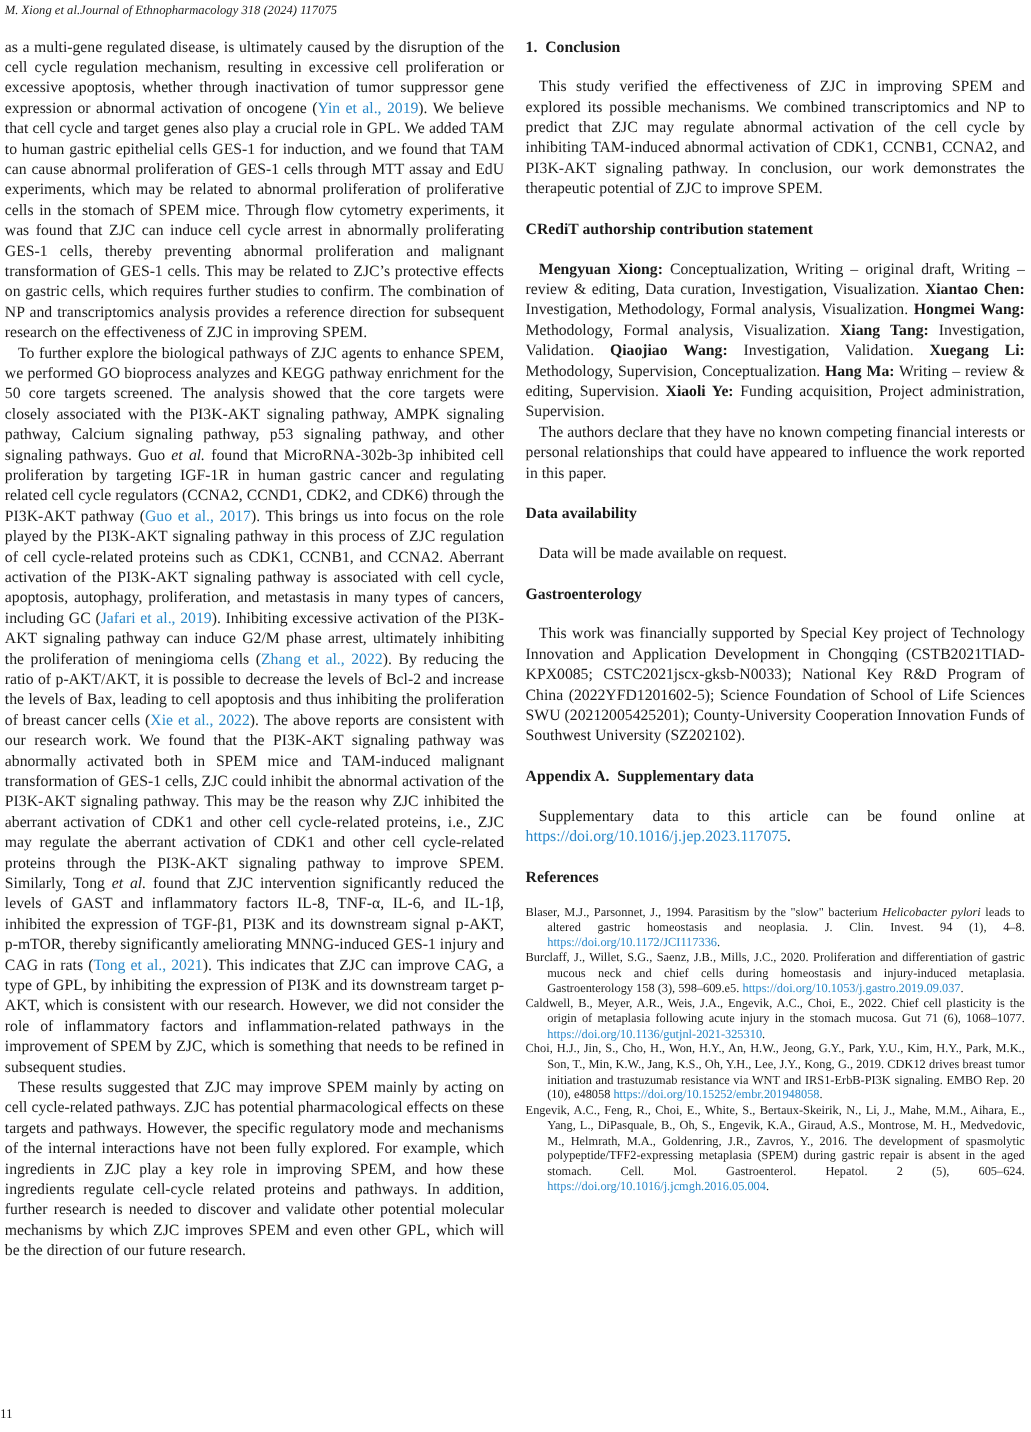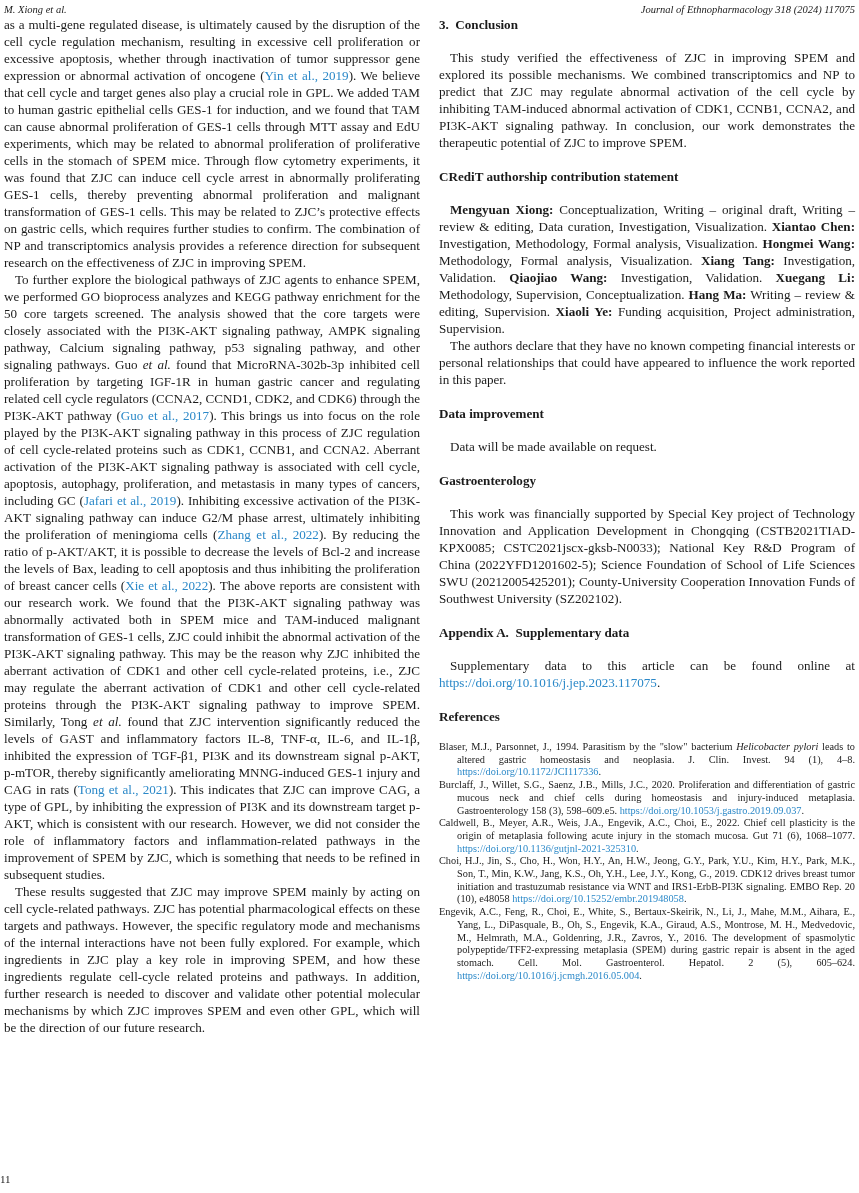--- a/index.html
+++ b/index.html
@@ -3,24 +3,24 @@
 <meta charset="utf-8">
 <style>
   html,body{margin:0;padding:0;background:#ffffff;}
   body{
     width:859px;height:1193px;overflow:hidden;
     color:#1b1b1b;
     font-family:"Liberation Serif","DejaVu Serif",serif;
   }
   .page{position:relative;box-sizing:border-box;width:859px;height:1193px;padding:4px 4px 0 4px;}
   .running-head{
-    display:flex;justify-content:space-between;align-items:baseline;
+    display:flex;align-items:baseline;
     font-size:10.5px;font-style:italic;line-height:12px;
   }
-  .columns{display:flex;gap:18px;justify-content:space-between;}
+  .columns{display:flex;gap:18px;margin-top:14px;}
   .col{width:416px;}
   p.body-par{
     margin:0;font-size:13.1px;line-height:17px;text-align:justify;
     hyphens:auto;-webkit-hyphens:auto;
   }
   p.body-par.indent{text-indent:11px;}
   h2.sec-heading{
     font-size:13.1px;line-height:17px;font-weight:bold;
     margin:17px 0 16px 0;white-space:pre-wrap;
   }
@@ -47,26 +47,26 @@
     <span data-name="running-head-author">M. Xiong et al.</span>
     <span data-name="running-head-journal">Journal of Ethnopharmacology 318 (2024) 117075</span>
   </div>
   <div class="columns" data-name="two-column-body">
     <div class="col" data-name="left-column">
         <p class="body-par" data-name="paragraph"><span class="seg-n" data-name="text-segment">as a multi-gene regulated disease, is ultimately caused by the disruption of the cell cycle regulation mechanism, resulting in excessive cell proliferation or excessive apoptosis, whether through inactivation of tumor suppressor gene expression or abnormal activation of oncogene (</span><span class="seg-l" data-name="hyperlink">Yin et al., 2019</span><span class="seg-n" data-name="text-segment">). We believe that cell cycle and target genes also play a crucial role in GPL. We added TAM to human gastric epithelial cells GES-1 for induction, and we found that TAM can cause abnormal proliferation of GES-1 cells through MTT assay and EdU experiments, which may be related to abnormal proliferation of proliferative cells in the stomach of SPEM mice. Through flow cytometry experiments, it was found that ZJC can induce cell cycle arrest in abnormally proliferating GES-1 cells, thereby preventing abnormal proliferation and malignant transformation of GES-1 cells. This may be related to ZJC’s protective effects on gastric cells, which requires further studies to confirm. The combination of NP and transcriptomics analysis provides a reference direction for subsequent research on the effectiveness of ZJC in improving SPEM.</span></p>
         <p class="body-par indent" data-name="paragraph"><span class="seg-n" data-name="text-segment">To further explore the biological pathways of ZJC agents to enhance SPEM, we performed GO bioprocess analyzes and KEGG pathway enrichment for the 50 core targets screened. The analysis showed that the core targets were closely associated with the PI3K-AKT signaling pathway, AMPK signaling pathway, Calcium signaling pathway, p53 signaling pathway, and other signaling pathways. Guo </span><span class="seg-i" data-name="text-segment">et al.</span><span class="seg-n" data-name="text-segment"> found that MicroRNA-302b-3p inhibited cell proliferation by targeting IGF-1R in human gastric cancer and regulating related cell cycle regulators (CCNA2, CCND1, CDK2, and CDK6) through the PI3K-AKT pathway (</span><span class="seg-l" data-name="hyperlink">Guo et al., 2017</span><span class="seg-n" data-name="text-segment">). This brings us into focus on the role played by the PI3K-AKT signaling pathway in this process of ZJC regulation of cell cycle-related proteins such as CDK1, CCNB1, and CCNA2. Aberrant activation of the PI3K-AKT signaling pathway is associated with cell cycle, apoptosis, autophagy, proliferation, and metastasis in many types of cancers, including GC (</span><span class="seg-l" data-name="hyperlink">Jafari et al., 2019</span><span class="seg-n" data-name="text-segment">). Inhibiting excessive activation of the PI3K-AKT signaling pathway can induce G2/M phase arrest, ultimately inhibiting the proliferation of meningioma cells (</span><span class="seg-l" data-name="hyperlink">Zhang et al., 2022</span><span class="seg-n" data-name="text-segment">). By reducing the ratio of p-AKT/AKT, it is possible to decrease the levels of Bcl-2 and increase the levels of Bax, leading to cell apoptosis and thus inhibiting the proliferation of breast cancer cells (</span><span class="seg-l" data-name="hyperlink">Xie et al., 2022</span><span class="seg-n" data-name="text-segment">). The above reports are consistent with our research work. We found that the PI3K-AKT signaling pathway was abnormally activated both in SPEM mice and TAM-induced malignant transformation of GES-1 cells, ZJC could inhibit the abnormal activation of the PI3K-AKT signaling pathway. This may be the reason why ZJC inhibited the aberrant activation of CDK1 and other cell cycle-related proteins, i.e., ZJC may regulate the aberrant activation of CDK1 and other cell cycle-related proteins through the PI3K-AKT signaling pathway to improve SPEM. Similarly, Tong </span><span class="seg-i" data-name="text-segment">et al.</span><span class="seg-n" data-name="text-segment"> found that ZJC intervention significantly reduced the levels of GAST and inflammatory factors IL-8, TNF-α, IL-6, and IL-1β, inhibited the expression of TGF-β1, PI3K and its downstream signal p-AKT, p-mTOR, thereby significantly ameliorating MNNG-induced GES-1 injury and CAG in rats (</span><span class="seg-l" data-name="hyperlink">Tong et al., 2021</span><span class="seg-n" data-name="text-segment">). This indicates that ZJC can improve CAG, a type of GPL, by inhibiting the expression of PI3K and its downstream target p-AKT, which is consistent with our research. However, we did not consider the role of inflammatory factors and inflammation-related pathways in the improvement of SPEM by ZJC, which is something that needs to be refined in subsequent studies.</span></p>
         <p class="body-par indent" data-name="paragraph"><span class="seg-n" data-name="text-segment">These results suggested that ZJC may improve SPEM mainly by acting on cell cycle-related pathways. ZJC has potential pharmacological effects on these targets and pathways. However, the specific regulatory mode and mechanisms of the internal interactions have not been fully explored. For example, which ingredients in ZJC play a key role in improving SPEM, and how these ingredients regulate cell-cycle related proteins and pathways. In addition, further research is needed to discover and validate other potential molecular mechanisms by which ZJC improves SPEM and even other GPL, which will be the direction of our future research.</span></p>
       </div>
     <div class="col" data-name="right-column">
-        <h2 class="sec-heading first" data-name="section-heading-5-conclusion">3.  Conclusion</h2>
+        <h2 class="sec-heading first" data-name="section-heading-5-conclusion">1.  Conclusion</h2>
         <p class="body-par indent" data-name="paragraph"><span class="seg-n" data-name="text-segment">This study verified the effectiveness of ZJC in improving SPEM and explored its possible mechanisms. We combined transcriptomics and NP to predict that ZJC may regulate abnormal activation of the cell cycle by inhibiting TAM-induced abnormal activation of CDK1, CCNB1, CCNA2, and PI3K-AKT signaling pathway. In conclusion, our work demonstrates the therapeutic potential of ZJC to improve SPEM.</span></p>
         <h2 class="sec-heading" data-name="section-heading-credit-authorship-contribution-statement">CRediT authorship contribution statement</h2>
         <p class="body-par indent" data-name="paragraph"><span class="seg-b" data-name="text-segment">Mengyuan Xiong:</span><span class="seg-n" data-name="text-segment"> Conceptualization, Writing – original draft, Writing – review &amp; editing, Data curation, Investigation, Visualization. </span><span class="seg-b" data-name="text-segment">Xiantao Chen:</span><span class="seg-n" data-name="text-segment"> Investigation, Methodology, Formal analysis, Visualization. </span><span class="seg-b" data-name="text-segment">Hongmei Wang:</span><span class="seg-n" data-name="text-segment"> Methodology, Formal analysis, Visualization. </span><span class="seg-b" data-name="text-segment">Xiang Tang:</span><span class="seg-n" data-name="text-segment"> Investigation, Validation. </span><span class="seg-b" data-name="text-segment">Qiaojiao Wang:</span><span class="seg-n" data-name="text-segment"> Investigation, Validation. </span><span class="seg-b" data-name="text-segment">Xuegang Li:</span><span class="seg-n" data-name="text-segment"> Methodology, Supervision, Conceptualization. </span><span class="seg-b" data-name="text-segment">Hang Ma:</span><span class="seg-n" data-name="text-segment"> Writing – review &amp; editing, Supervision. </span><span class="seg-b" data-name="text-segment">Xiaoli Ye:</span><span class="seg-n" data-name="text-segment"> Funding acquisition, Project administration, Supervision.</span></p>
         <p class="body-par indent" data-name="paragraph"><span class="seg-n" data-name="text-segment">The authors declare that they have no known competing financial interests or personal relationships that could have appeared to influence the work reported in this paper.</span></p>
-        <h2 class="sec-heading" data-name="section-heading-data-availability">Data improvement</h2>
+        <h2 class="sec-heading" data-name="section-heading-data-availability">Data availability</h2>
         <p class="body-par indent" data-name="paragraph"><span class="seg-n" data-name="text-segment">Data will be made available on request.</span></p>
         <h2 class="sec-heading" data-name="section-heading-acknowledgments">Gastroenterology</h2>
         <p class="body-par indent" data-name="paragraph"><span class="seg-n" data-name="text-segment">This work was financially supported by Special Key project of Technology Innovation and Application Development in Chongqing (CSTB2021TIAD-KPX0085; CSTC2021jscx-gksb-N0033); National Key R&amp;D Program of China (2022YFD1201602-5); Science Foundation of School of Life Sciences SWU (20212005425201); County-University Cooperation Innovation Funds of Southwest University (SZ202102).</span></p>
         <h2 class="sec-heading" data-name="section-heading-appendix-a-supplementary-data">Appendix A.  Supplementary data</h2>
         <p class="body-par indent" data-name="paragraph"><span class="seg-n" data-name="text-segment">Supplementary data to this article can be found online at </span><span class="seg-l" data-name="hyperlink">https://doi.org/10.1016/j.jep.2023.117075</span><span class="seg-n" data-name="text-segment">.</span></p>
         <h2 class="sec-heading" data-name="section-heading-references">References</h2>
         <div data-name="references-list">
           <p class="ref" data-name="reference-item"><span class="seg-n" data-name="text-segment">Blaser, M.J., Parsonnet, J., 1994. Parasitism by the "slow" bacterium </span><span class="seg-i" data-name="text-segment">Helicobacter pylori</span><span class="seg-n" data-name="text-segment"> leads to altered gastric homeostasis and neoplasia. J. Clin. Invest. 94 (1), 4–8. </span><span class="seg-l" data-name="hyperlink">https://doi.org/10.1172/JCI117336</span><span class="seg-n" data-name="text-segment">.</span></p>
           <p class="ref" data-name="reference-item"><span class="seg-n" data-name="text-segment">Burclaff, J., Willet, S.G., Saenz, J.B., Mills, J.C., 2020. Proliferation and differentiation of gastric mucous neck and chief cells during homeostasis and injury-induced metaplasia. Gastroenterology 158 (3), 598–609.e5. </span><span class="seg-l" data-name="hyperlink">https://doi.org/10.1053/j.gastro.2019.09.037</span><span class="seg-n" data-name="text-segment">.</span></p>
           <p class="ref" data-name="reference-item"><span class="seg-n" data-name="text-segment">Caldwell, B., Meyer, A.R., Weis, J.A., Engevik, A.C., Choi, E., 2022. Chief cell plasticity is the origin of metaplasia following acute injury in the stomach mucosa. Gut 71 (6), 1068–1077. </span><span class="seg-l" data-name="hyperlink">https://doi.org/10.1136/gutjnl-2021-325310</span><span class="seg-n" data-name="text-segment">.</span></p>

